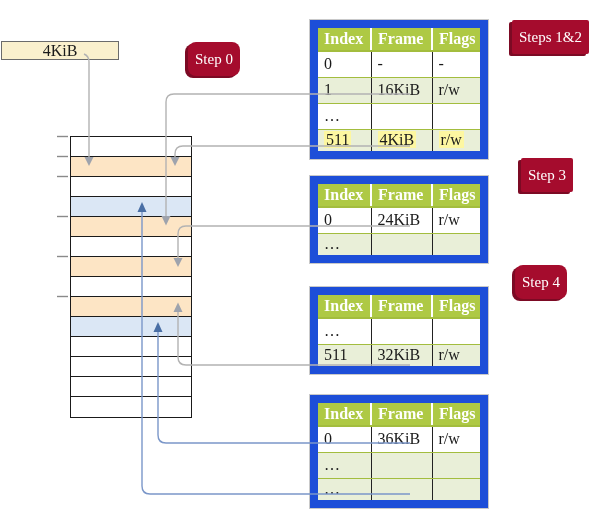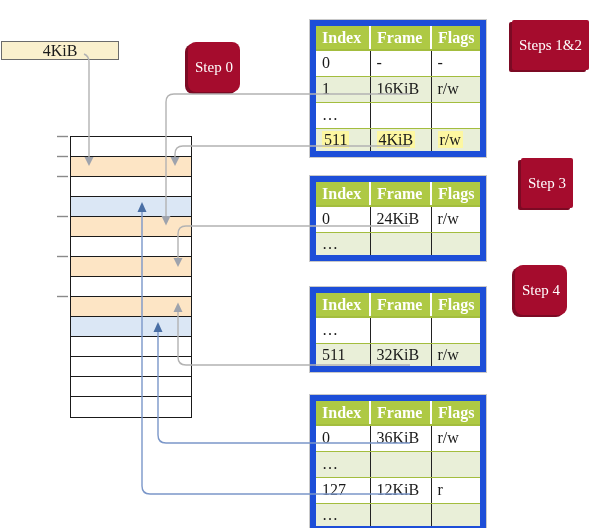--- a/index.html
+++ b/index.html
@@ -8,21 +8,21 @@
     font-family:"Liberation Serif","DejaVu Serif",serif;color:#1a1a1a;
   }
   
   .root-box{
     position:absolute;left:1px;top:41px;width:118px;height:19px;
     background:#faf0cd;border:1px solid #6b6b6b;box-sizing:border-box;
     text-align:center;font-size:16px;line-height:17px;
   }
   
   .badge{
-    position:absolute;height:18px;line-height:18px;padding:16px 7px;
+    position:absolute;height:18px;line-height:18px;padding:8px 7px;
     background:#a50c2d;color:#ffffff;font-size:15px;border-radius:2px;
     box-shadow:-3px 2px 0 #7c0a24;white-space:nowrap;
   }
   #badge-step0{left:188px;top:42px;border-radius:8px;}
   #badge-steps12{left:512px;top:20px;}
   #badge-step3{left:521px;top:158px;text-align:right;}
   #badge-step4{left:515px;top:265px;border-radius:8px;}
   
   .strip{
     position:absolute;left:70px;top:136px;width:120px;
@@ -31,21 +31,21 @@
   .srow{height:20px;box-sizing:border-box;border-bottom:1px solid #1a1a1a;}
   .srow:last-child{border-bottom:none;}
   .srow.white{background:#ffffff;}
   .srow.peach{background:#fde5c5;}
   .srow.blue{background:#dbe7f5;}
   
   .ptable-host{position:absolute;left:310px;width:170px;z-index:2;}
   #table-0{top:20px;} #table-1{top:176px;} #table-2{top:287px;} #table-3{top:395px;}
   .ptable-host table{
     border-collapse:collapse;table-layout:fixed;width:170px;
-    border:6px solid #1d4ed8;box-shadow:0 0 0 1px #c9c9c9;
+    border:8px solid #1d4ed8;box-shadow:0 0 0 1px #c9c9c9;
     font-family:"Liberation Serif","DejaVu Serif",serif;font-size:16px;
   }
   .ptable-host th{
     background:#aec944;color:#ffffff;font-weight:700;text-align:left;
     height:27px;box-sizing:border-box;padding:0 6px;
     border-right:2px solid #ffffff;border-bottom:2px solid #a3bd3e;
   }
   .ptable-host th:last-child{border-right:none;}
   .ptable-host td{
     height:26px;box-sizing:border-box;padding:0 6px;background:#ffffff;
@@ -208,25 +208,20 @@
         <tbody>
           <tr>
             <td>0</td>
             <td>36KiB</td>
             <td>r/w</td>
           </tr>
           <tr class="shade">
             <td>…</td>
             <td></td>
             <td></td>
-          </tr>
-          <tr>
-            <td>127</td>
-            <td>12KiB</td>
-            <td>r</td>
           </tr>
           <tr class="shade">
             <td>…</td>
             <td></td>
             <td></td>
           </tr>
         </tbody>
       </table>
     </div>
 

